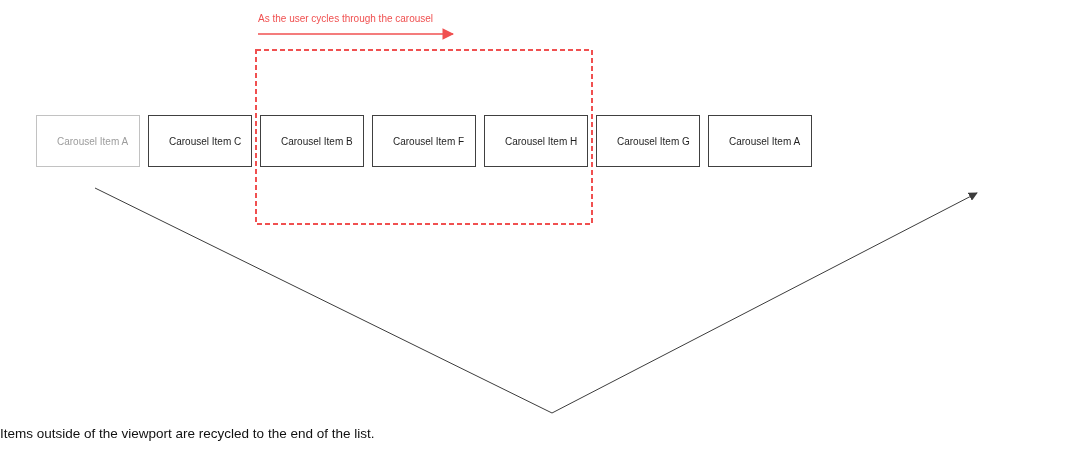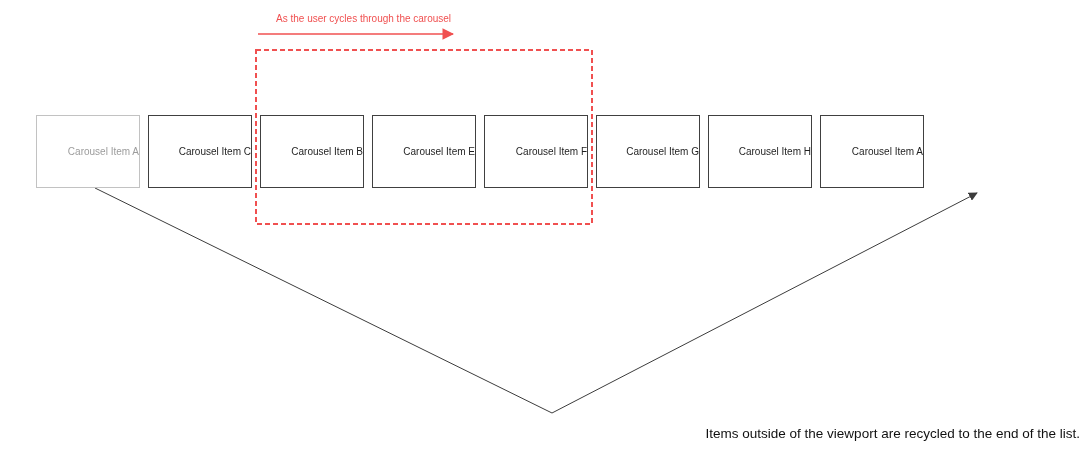--- a/index.html
+++ b/index.html
@@ -16,21 +16,21 @@
   body{font-family:"Liberation Sans", sans-serif;}
   .canvas{
     position:relative;
     width:1080px;
     height:464px;
     background:var(--bg);
     overflow:hidden;
   }
   .cycle-label{
     position:absolute;
-    left:276px;
+    left:258px;
     top:13px;
     font-size:10px;
     line-height:12px;
     color:var(--accent-red);
     white-space:nowrap;
   }
   .overlay{
     position:absolute;
     left:0;top:0;
     width:1080px;height:464px;
@@ -57,45 +57,44 @@
   .row{
     position:absolute;
     left:36px;
     top:115px;
     display:flex;
     gap:8px;
     z-index:1;
   }
   .box{
     width:104px;
-    height:73px;
+    height:52px;
     border:1px solid var(--box-border);
     background:var(--bg);
     display:flex;
     align-items:center;
-    justify-content:flex-end;
+    justify-content:flex-start;
     font-size:10px;
     color:var(--box-text);
     text-align:center;
     flex:0 0 auto;
     padding-left:20px;
   }
   .box.muted{
     border-color:var(--muted-border);
     color:var(--muted-text);
   }
   .caption{
     position:absolute;
     left:0;
     right:0;
     top:426px;
-    text-align:right;
+    text-align:left;
     font-size:13.5px;
     color:#111111;
-    margin-left:23px;
   }
 </style>
 </head>
 <body>
 
 <div class="canvas">
 
   <div class="cycle-label">As the user cycles through the carousel</div>
 
   <svg class="overlay" width="1080" height="464" viewBox="0 0 1080 464" xmlns="http://www.w3.org/2000/svg">
@@ -119,30 +118,27 @@
       <div class="box muted">
         <span>Carousel Item A</span>
       </div>
       <div class="box">
         <span>Carousel Item C</span>
       </div>
       <div class="box">
         <span>Carousel Item B</span>
       </div>
       <div class="box">
-        <span>Carousel Item E</span>
-      </div>
-      <div class="box">
         <span>Carousel Item F</span>
       </div>
       <div class="box">
-        <span>Carousel Item G</span>
+        <span>Carousel Item H</span>
       </div>
       <div class="box">
-        <span>Carousel Item H</span>
+        <span>Carousel Item G</span>
       </div>
       <div class="box">
         <span>Carousel Item A</span>
       </div>
     </div>
 
   <div class="caption">Items outside of the viewport are recycled to the end of the list.</div>
 
 </div>
 

